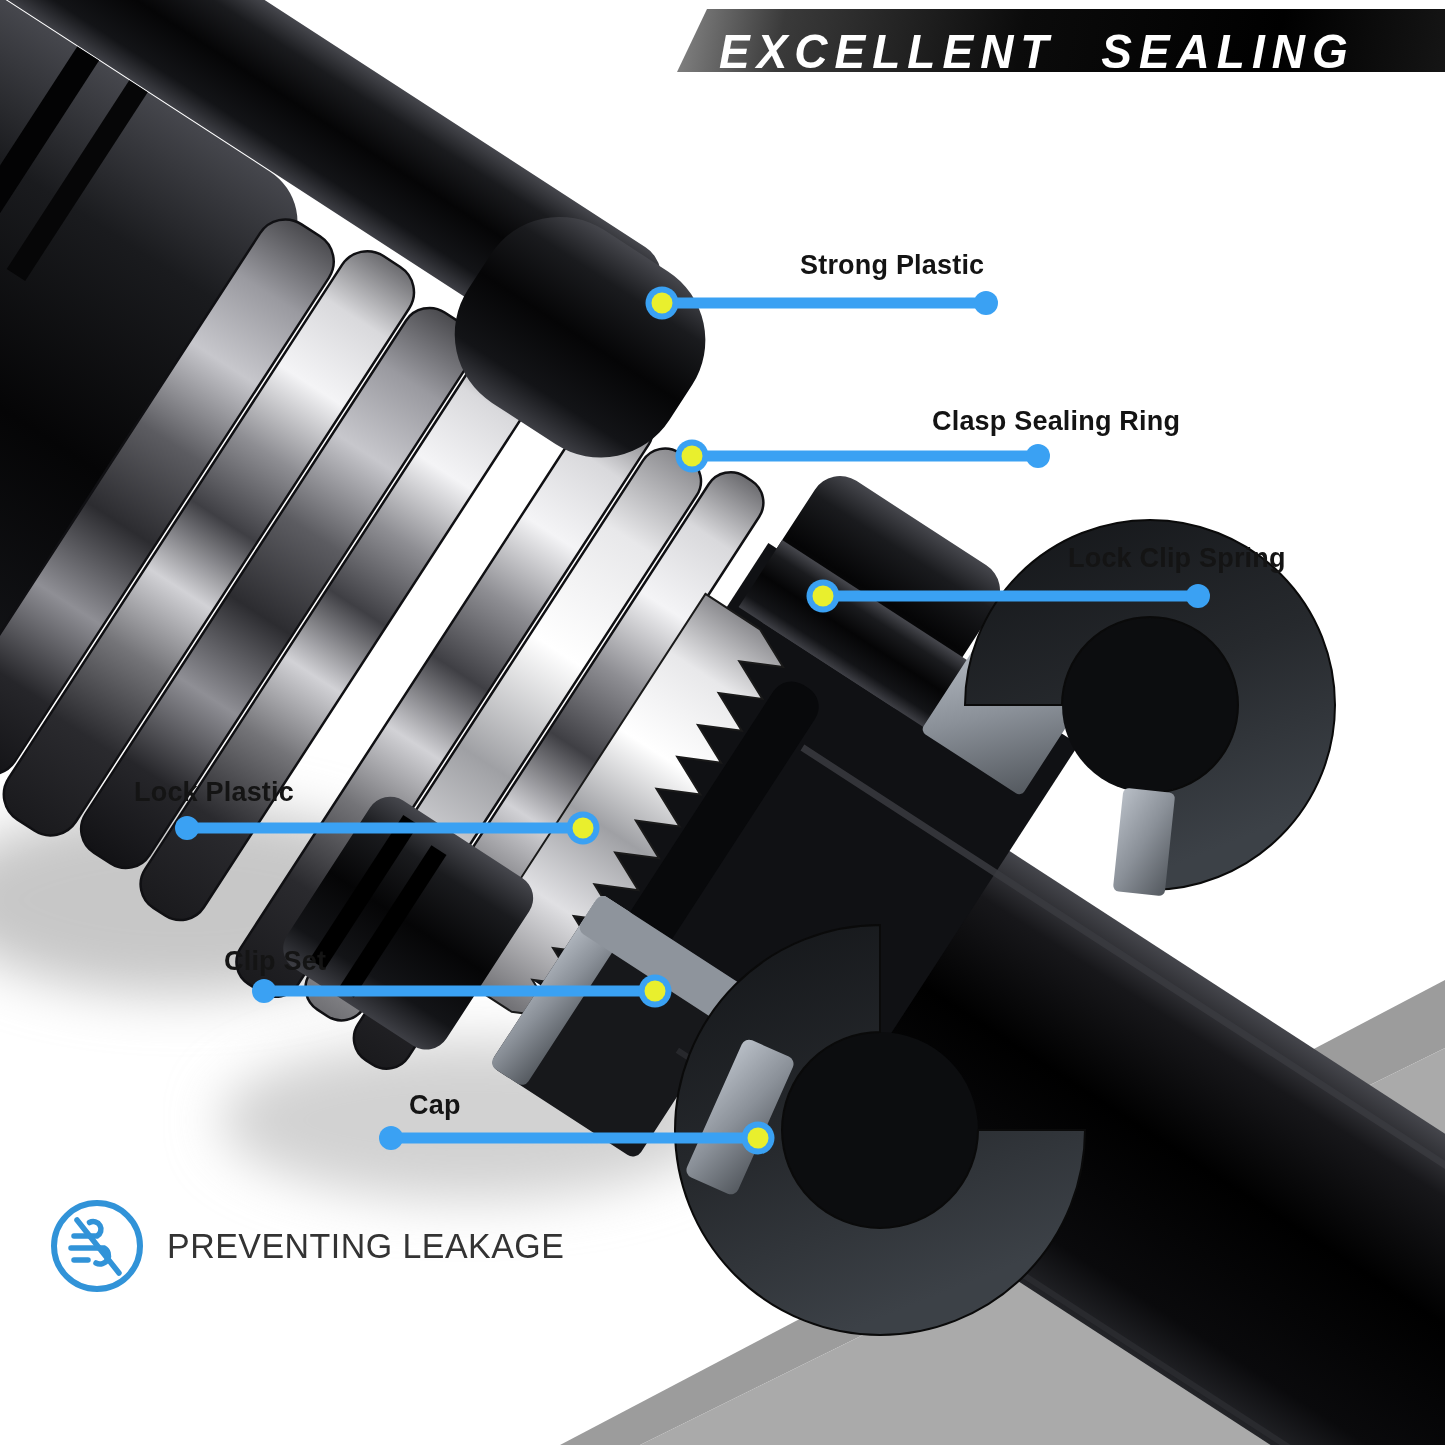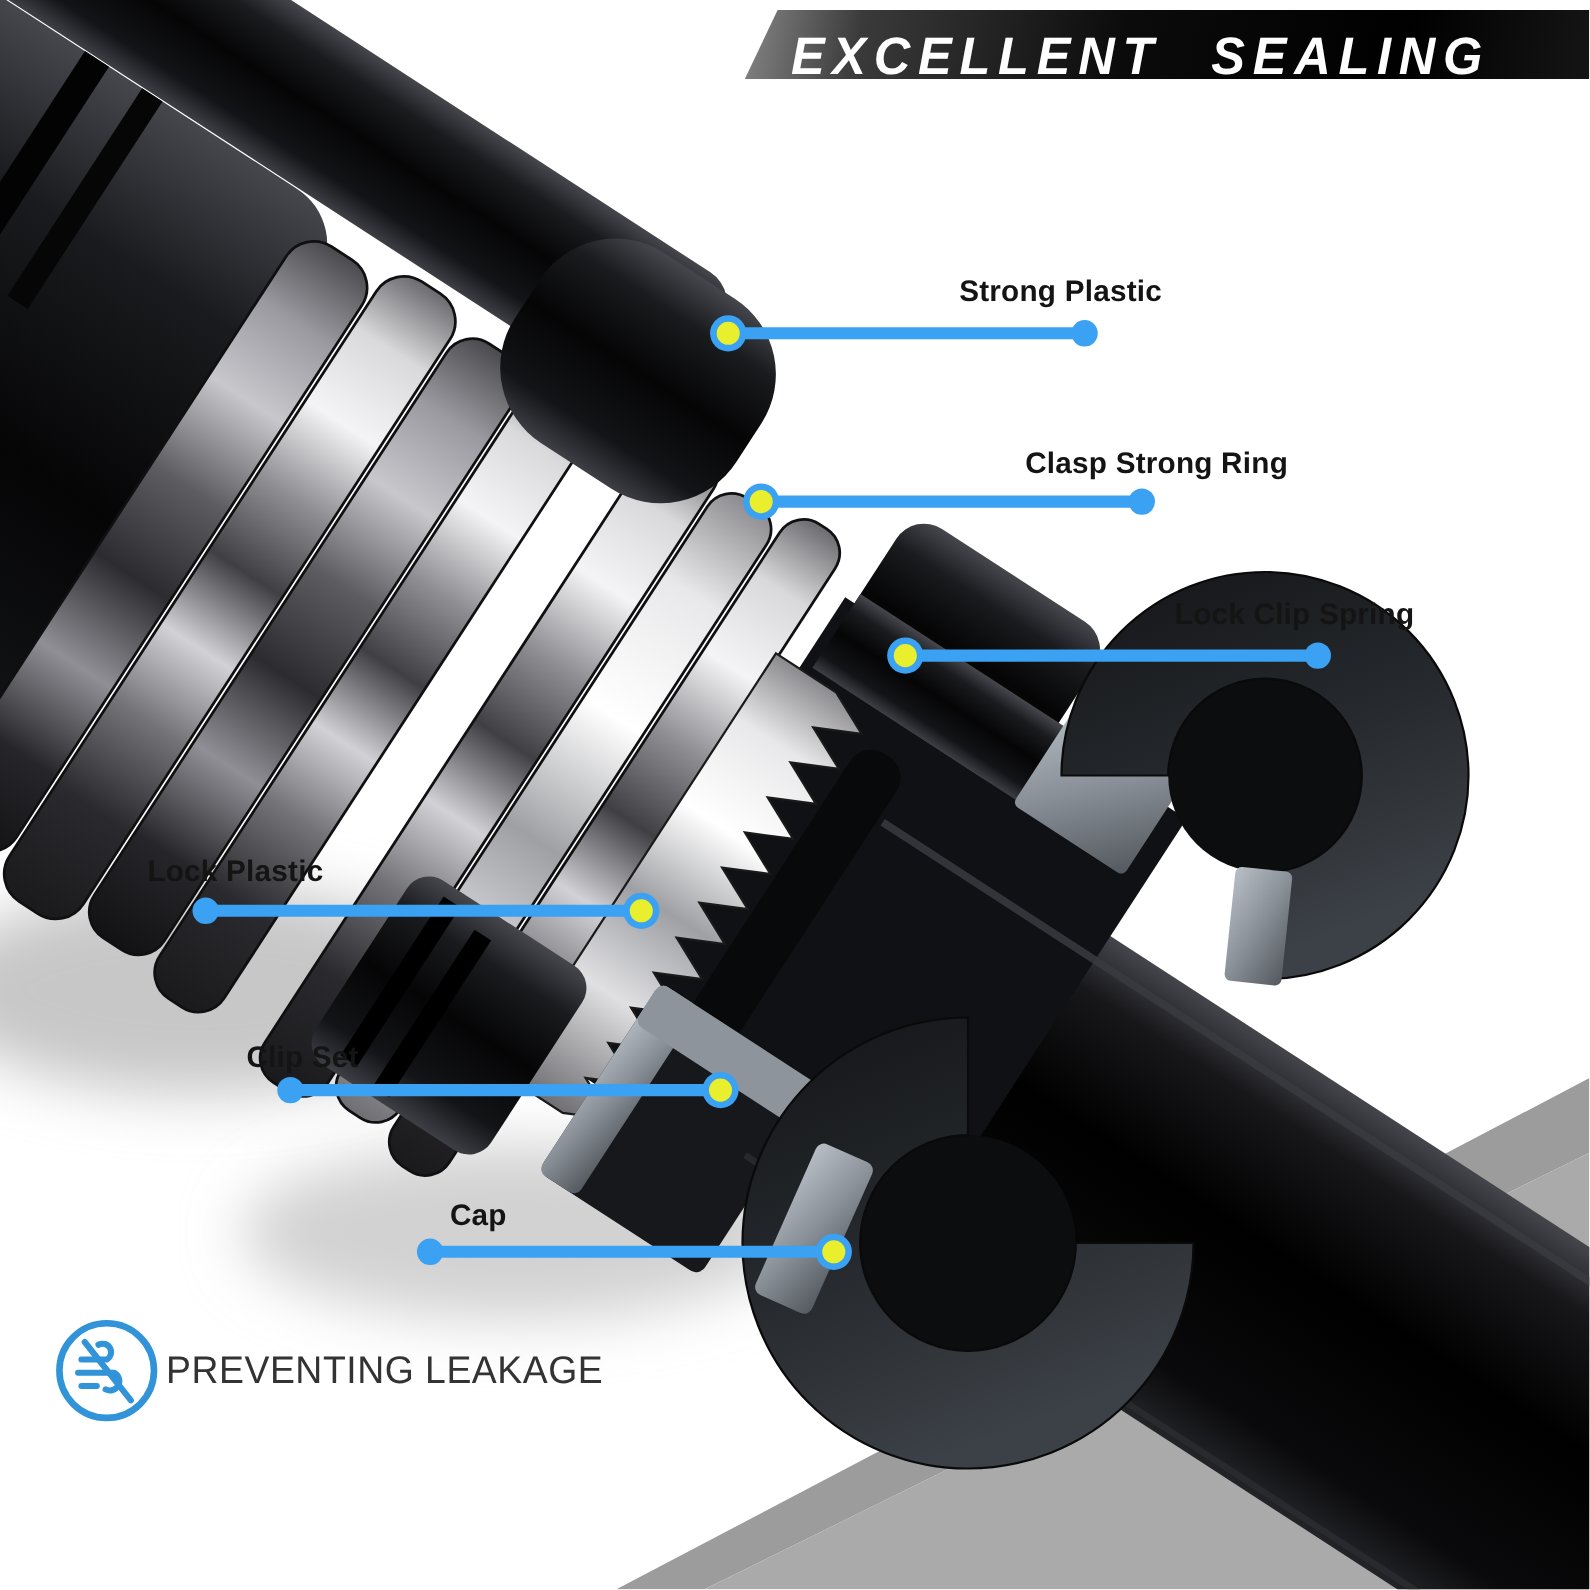--- a/index.html
+++ b/index.html
@@ -16,21 +16,21 @@
   .banner-title{
     display:block;line-height:85px;padding-left:42px;
     color:#ffffff;font-style:italic;font-weight:bold;font-size:46px;
     letter-spacing:7px;word-spacing:26px;white-space:nowrap;
     transform:scaleY(1.04);
   }
   .callout-label{
     position:absolute;color:#141414;font-weight:bold;font-size:27px;
     letter-spacing:.2px;white-space:nowrap;
   }
-  .feature-row{position:absolute;display:flex;align-items:center;gap:4px;}
+  .feature-row{position:absolute;display:flex;align-items:center;gap:20px;}
   .feature-label{
     color:#333;font-size:35px;letter-spacing:.5px;white-space:nowrap;
     transform:scaleX(.97);transform-origin:left center;
   }
 </style>
 </head>
 <body>
 
 <div class="stage">
 
@@ -186,22 +186,22 @@
         <circle cx="758" cy="1138" r="16.5" fill="#3AA1F3"></circle>
         <circle cx="758" cy="1138" r="10.5" fill="#E9EF2D"></circle>
       </g>
     </g>
   </svg>
 
   <div class="banner">
     <span class="banner-title">EXCELLENT SEALING</span>
   </div>
 
-  <div class="callout-label" style="left:872px;top:250px;">Strong Plastic</div>
-  <div class="callout-label" style="left:932px;top:406px;">Clasp Strong Ring</div>
+  <div class="callout-label" style="left:800px;top:250px;">Strong Plastic</div>
+  <div class="callout-label" style="left:932px;top:406px;">Clasp Sealing Ring</div>
   <div class="callout-label" style="left:1068px;top:543px;">Lock Clip Spring</div>
   <div class="callout-label" style="left:134px;top:777px;">Lock Plastic</div>
   <div class="callout-label" style="left:224px;top:946px;">Clip Set</div>
   <div class="callout-label" style="left:409px;top:1090px;">Cap</div>
 
   <div class="feature-row" style="left:47px;top:1196px;">
     <svg width="100" height="100" viewBox="0 0 100 100">
       <circle cx="50" cy="50" r="43" fill="none" stroke="#3193D8" stroke-width="6"></circle>
       <g fill="none" stroke="#3193D8" stroke-width="5.5" stroke-linecap="round">
         <path d="M27,40 h23 a7.5,7.5 0 1 0 -7.5,-13.5"></path>

